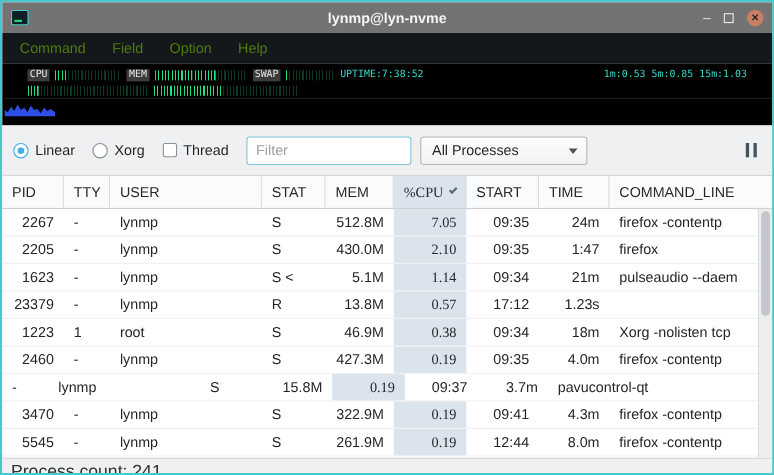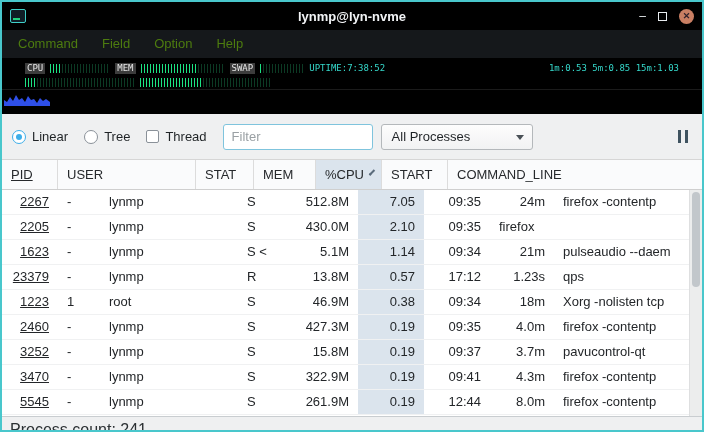--- a/index.html
+++ b/index.html
@@ -6,21 +6,21 @@
   body { margin: 0; font-family: "Liberation Sans", sans-serif; background:#ffffff; }
   .window {
     width: 704px; height: 432px;
     border: 2px solid #49c7cc;
     background: #eff0f1;
     overflow: hidden;
     position: relative;
   }
   
   .titlebar {
-    height: 28px; background: #000000;
+    height: 28px; background: #737373;
     display: flex; align-items: center;
     position: relative; padding: 0 8px;
   }
   .app-icon {
     width: 16px; height: 14px; background: #101e26;
     border: 1px solid #3fd0c9; border-radius: 2px;
     position: relative; flex: 0 0 auto;
   }
   .app-icon::after {
     content: ""; position: absolute; left: 2px; bottom: 2px;
@@ -92,24 +92,24 @@
   .thead {
     display: flex; height: 30px; line-height: 29px; background: #fafbfc;
     border-bottom: 1px solid #cfcfcf; width: 700px;
   }
   .th {
     font-size: 13px; color: #26292c; padding: 0 9px;
     border-right: 1px solid #dcdcdc; white-space: nowrap; overflow: hidden;
     display: flex; align-items: center;
   }
   .th.c-cmd { border-right: none; flex: 1; }
-  .c-pid { width: 56px; text-decoration: underline; } .c-tty { width: 42px; } .c-user { width: 138px; }
+  .c-pid { width: 56px; } .c-tty { width: 42px; } .c-user { width: 138px; }
   .c-stat { width: 58px; } .c-mem { width: 62px; } .c-cpu { width: 66px; }
   .c-start { width: 66px; } .c-time { width: 64px; } .c-cmd { flex: 1; }
-  .th.c-cpu, .td.c-cpu { background: #dbe4ed; }
+  .th.c-cpu, .td.c-cpu { background: #dbe4ed; font-family: Liberation Serif, serif; }
   .chev {
     width: 7px; height: 7px; border-right: 2px solid #5b6c7c; border-bottom: 2px solid #5b6c7c;
     transform: rotate(45deg); display: inline-block; margin-left: 7px; margin-bottom: 4px;
   }
   .tbody { position: relative; height: 226px; background: #fff; overflow: hidden; }
   .tr { display: flex; width: 687px; height: 25px; line-height: 24px; border-bottom: 1px solid #f0f1f2; }
   .td { font-size: 13px; color: #232629; padding: 0 9px; white-space: nowrap; overflow: hidden; }
   .td.num { text-align: right; }
   
   .scrollbar {
@@ -182,47 +182,49 @@
     </div>
   </div>
 
   <div class="controls">
     <span class="radio-wrap">
       <span class="radio checked"></span>
       <span class="ctl-label">Linear</span>
     </span>
     <span class="radio-wrap">
       <span class="radio"></span>
-      <span class="ctl-label">Tree</span>
+      <span class="ctl-label">Xorg</span>
     </span>
     <span class="check-wrap">
       <span class="checkbox"></span>
       <span class="ctl-label">Thread</span>
     </span>
     <input class="filter-input" type="text" placeholder="Filter" style="">
     <span class="select">
       <span>All Processes</span>
       <span class="chevron"></span>
     </span>
     <span class="pause-btn">
       <span class="bar"></span>
       <span class="bar"></span>
     </span>
   </div>
 
   <div class="thead">
     <div class="th c-pid">PID</div>
+    <div class="th c-tty">TTY</div>
     <div class="th c-user">USER</div>
     <div class="th c-stat">STAT</div>
     <div class="th c-mem">MEM</div>
     <div class="th c-cpu">
       <span>%CPU</span>
       <span class="chev"></span>
     </div>
     <div class="th c-start">START</div>
+    <div class="th c-time">TIME</div>
     <div class="th c-cmd">COMMAND_LINE</div>
   </div>
 
   <div class="tbody">
 
   <div class="tr">
     <div class="td num c-pid">2267</div>
     <div class="td c-tty">-</div>
     <div class="td c-user">lynmp</div>
     <div class="td c-stat">S</div>
@@ -234,20 +236,21 @@
   </div>
 
   <div class="tr">
     <div class="td num c-pid">2205</div>
     <div class="td c-tty">-</div>
     <div class="td c-user">lynmp</div>
     <div class="td c-stat">S</div>
     <div class="td num c-mem">430.0M</div>
     <div class="td num c-cpu">2.10</div>
     <div class="td num c-start">09:35</div>
+    <div class="td num c-time">1:47</div>
     <div class="td c-cmd">firefox</div>
   </div>
 
   <div class="tr">
     <div class="td num c-pid">1623</div>
     <div class="td c-tty">-</div>
     <div class="td c-user">lynmp</div>
     <div class="td c-stat">S &lt;</div>
     <div class="td num c-mem">5.1M</div>
     <div class="td num c-cpu">1.14</div>
@@ -258,21 +261,20 @@
 
   <div class="tr">
     <div class="td num c-pid">23379</div>
     <div class="td c-tty">-</div>
     <div class="td c-user">lynmp</div>
     <div class="td c-stat">R</div>
     <div class="td num c-mem">13.8M</div>
     <div class="td num c-cpu">0.57</div>
     <div class="td num c-start">17:12</div>
     <div class="td num c-time">1.23s</div>
-    <div class="td c-cmd">qps</div>
   </div>
 
   <div class="tr">
     <div class="td num c-pid">1223</div>
     <div class="td c-tty">1</div>
     <div class="td c-user">root</div>
     <div class="td c-stat">S</div>
     <div class="td num c-mem">46.9M</div>
     <div class="td num c-cpu">0.38</div>
     <div class="td num c-start">09:34</div>
@@ -286,21 +288,20 @@
     <div class="td c-user">lynmp</div>
     <div class="td c-stat">S</div>
     <div class="td num c-mem">427.3M</div>
     <div class="td num c-cpu">0.19</div>
     <div class="td num c-start">09:35</div>
     <div class="td num c-time">4.0m</div>
     <div class="td c-cmd">firefox -contentp</div>
   </div>
 
   <div class="tr">
-    <div class="td num c-pid">3252</div>
     <div class="td c-tty">-</div>
     <div class="td c-user">lynmp</div>
     <div class="td c-stat">S</div>
     <div class="td num c-mem">15.8M</div>
     <div class="td num c-cpu">0.19</div>
     <div class="td num c-start">09:37</div>
     <div class="td num c-time">3.7m</div>
     <div class="td c-cmd">pavucontrol-qt</div>
   </div>
 

